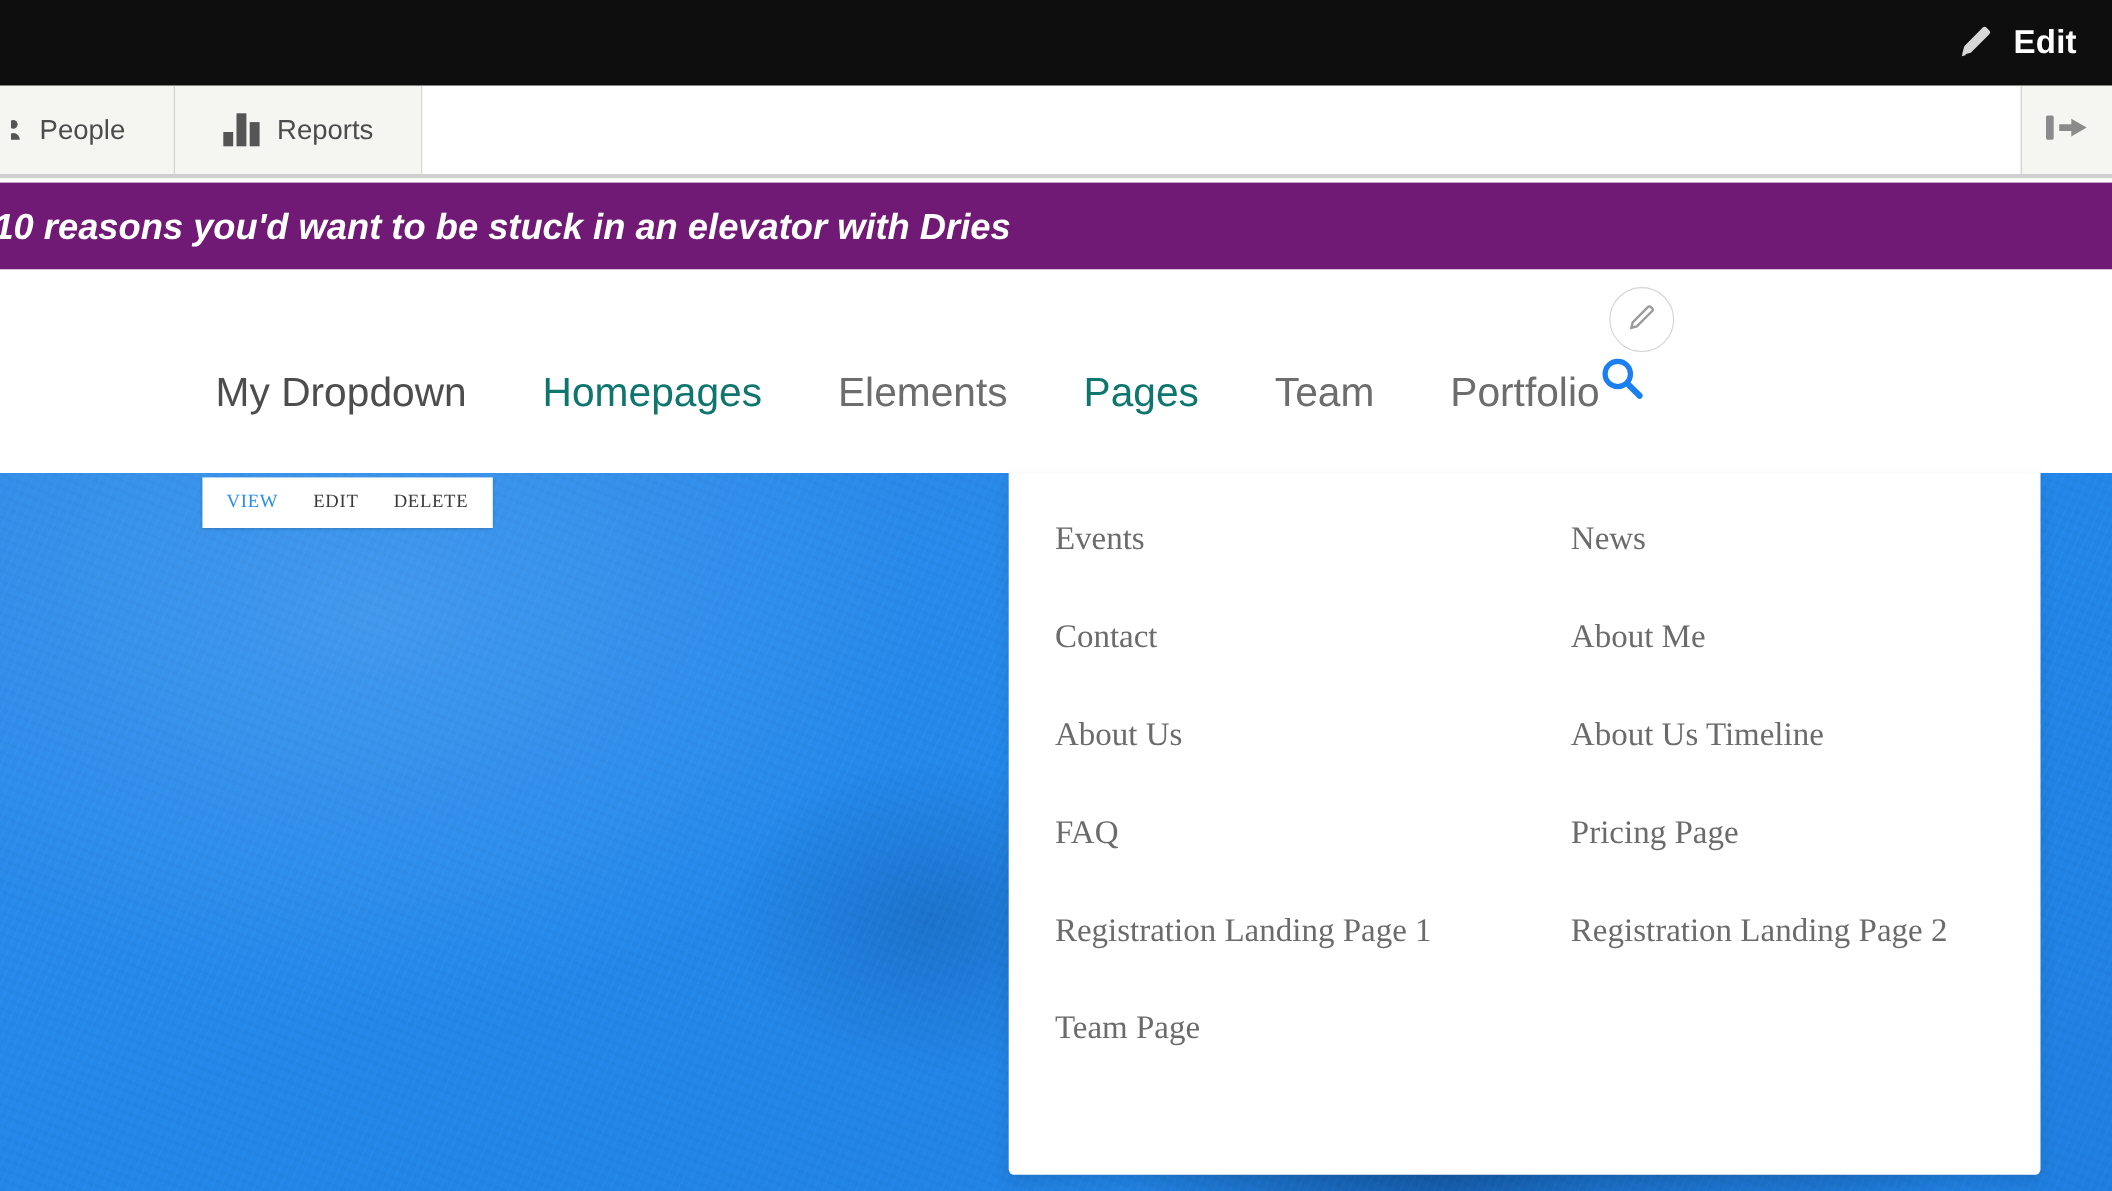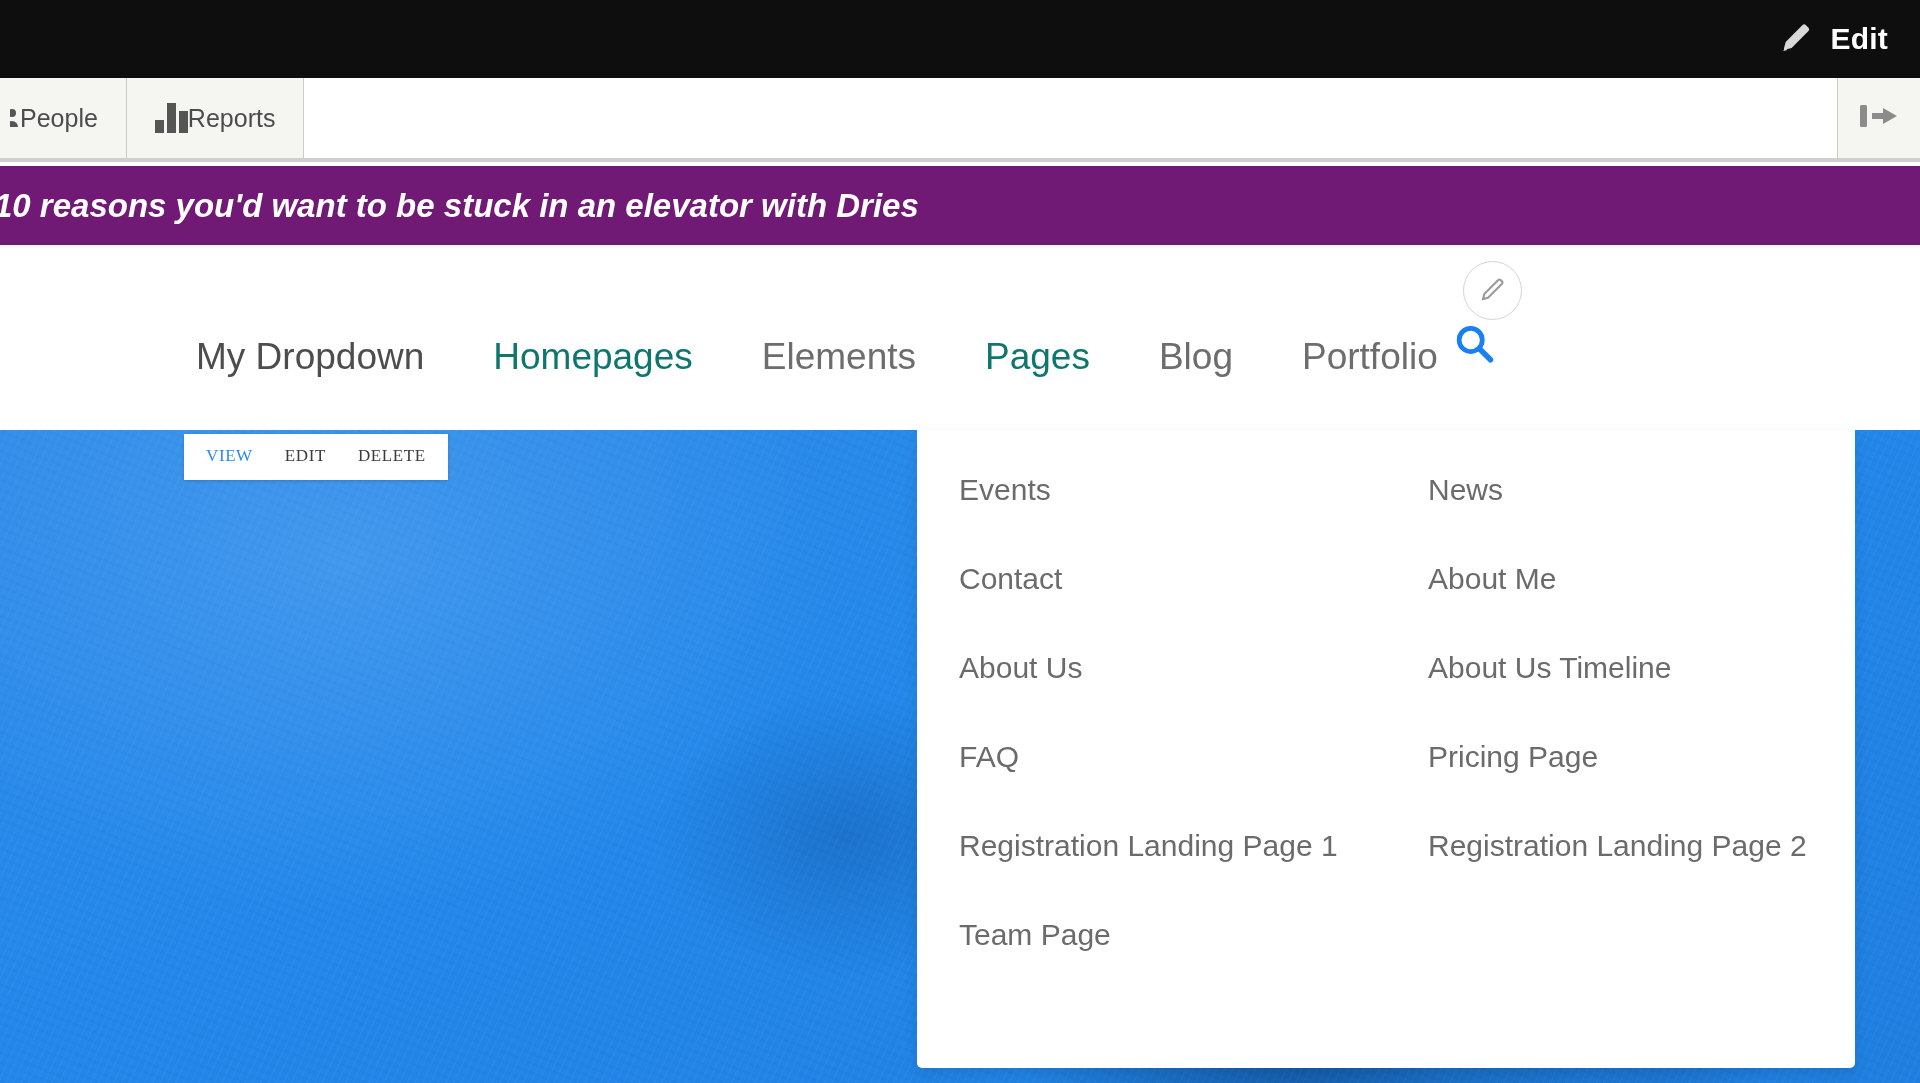--- a/index.html
+++ b/index.html
@@ -56,21 +56,22 @@
     height: 84px;
     background: #ffffff;
     border-bottom: 4px solid #cfcfcf;
     display: flex;
     align-items: stretch;
   }
   .tab-strip { display: flex; align-items: stretch; }
   .tool-tab {
     display: flex;
     align-items: center;
-    padding: 0 28px;
+    gap: 16px;
+    padding: 0 44px;
     background: #f5f5f2;
     border-right: 1px solid #ccccc7;
     cursor: pointer;
     height: 100%;
   }
   .tool-tab:first-child { padding-left: 10px; }
   .tool-tab .tab-label {
     font-size: 25px;
     color: #4c4c4c;
     font-weight: 400;
@@ -247,21 +248,21 @@
   .mega-col:first-child { padding-left: 42px; }
   .mega-item {
     font-size: 30px;
     color: #6b6b6b;
     font-weight: 400;
     line-height: 1;
     padding: 0;
     margin-bottom: 59px;
     cursor: pointer;
     white-space: nowrap;
-    font-family: Liberation Sans, sans-serif;
+    font-family: Liberation Serif, serif;
   }
 </style>
 </head>
 <body>
 
 <div id="page">
 
   <div class="admin-bar">
     <div class="admin-edit-btn">
       <span class="pencil-ico">
@@ -314,21 +315,21 @@
     <span class="banner-title">10 reasons you'd want to be stuck in an elevator with Dries</span>
   </div>
 
   <div class="site-nav">
     <div class="nav-inner">
       <div class="nav-links">
         <span class="nav-link active">My Dropdown</span>
         <span class="nav-link">Homepages</span>
         <span class="nav-link dark">Elements</span>
         <span class="nav-link">Pages</span>
-        <span class="nav-link dark">Blog</span>
+        <span class="nav-link dark">Team</span>
         <span class="nav-link dark">Portfolio</span>
       </div>
     </div>
   </div>
 
   <div class="nav-edit-circle">
     <span>
       <svg width="30" height="30" viewBox="0 0 24 24">
         <path d="M4 20l4-1L19.2 7.8a1.3 1.3 0 0 0 0-1.9l-1.1-1.1a1.3 1.3 0 0 0-1.9 0L5 16z" fill="none" stroke="#9b9b9b" stroke-width="1.7"></path>
         <path d="M4.6 18.4l1.6 1.6-2.4.6z" fill="#9b9b9b"></path>

